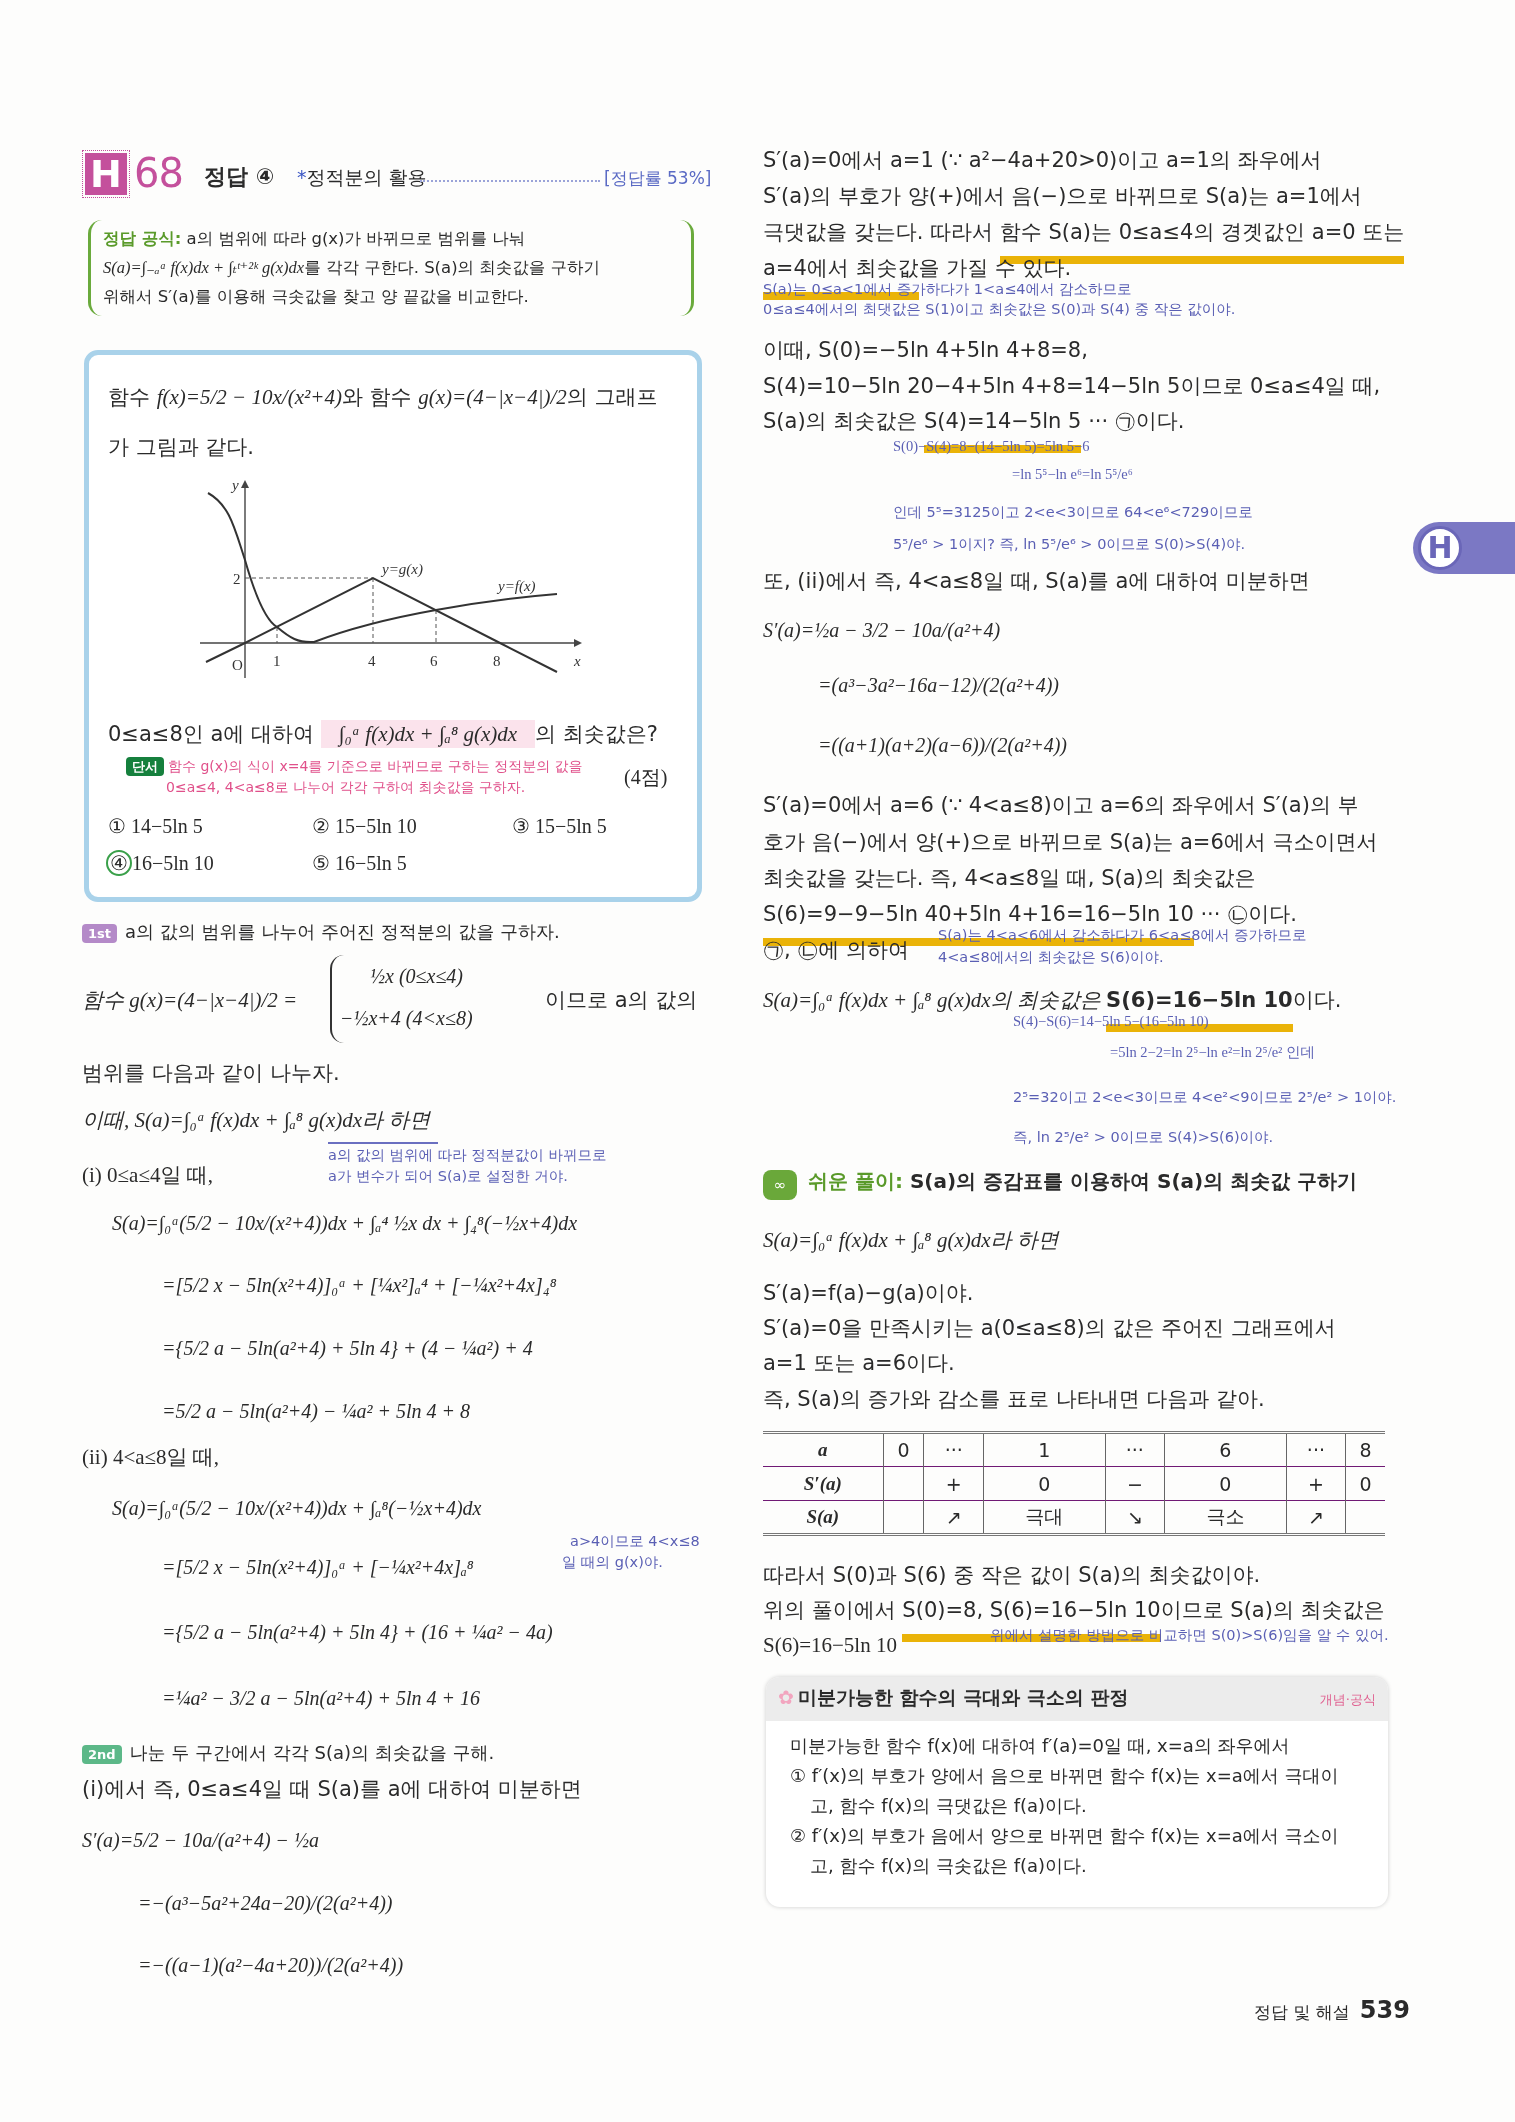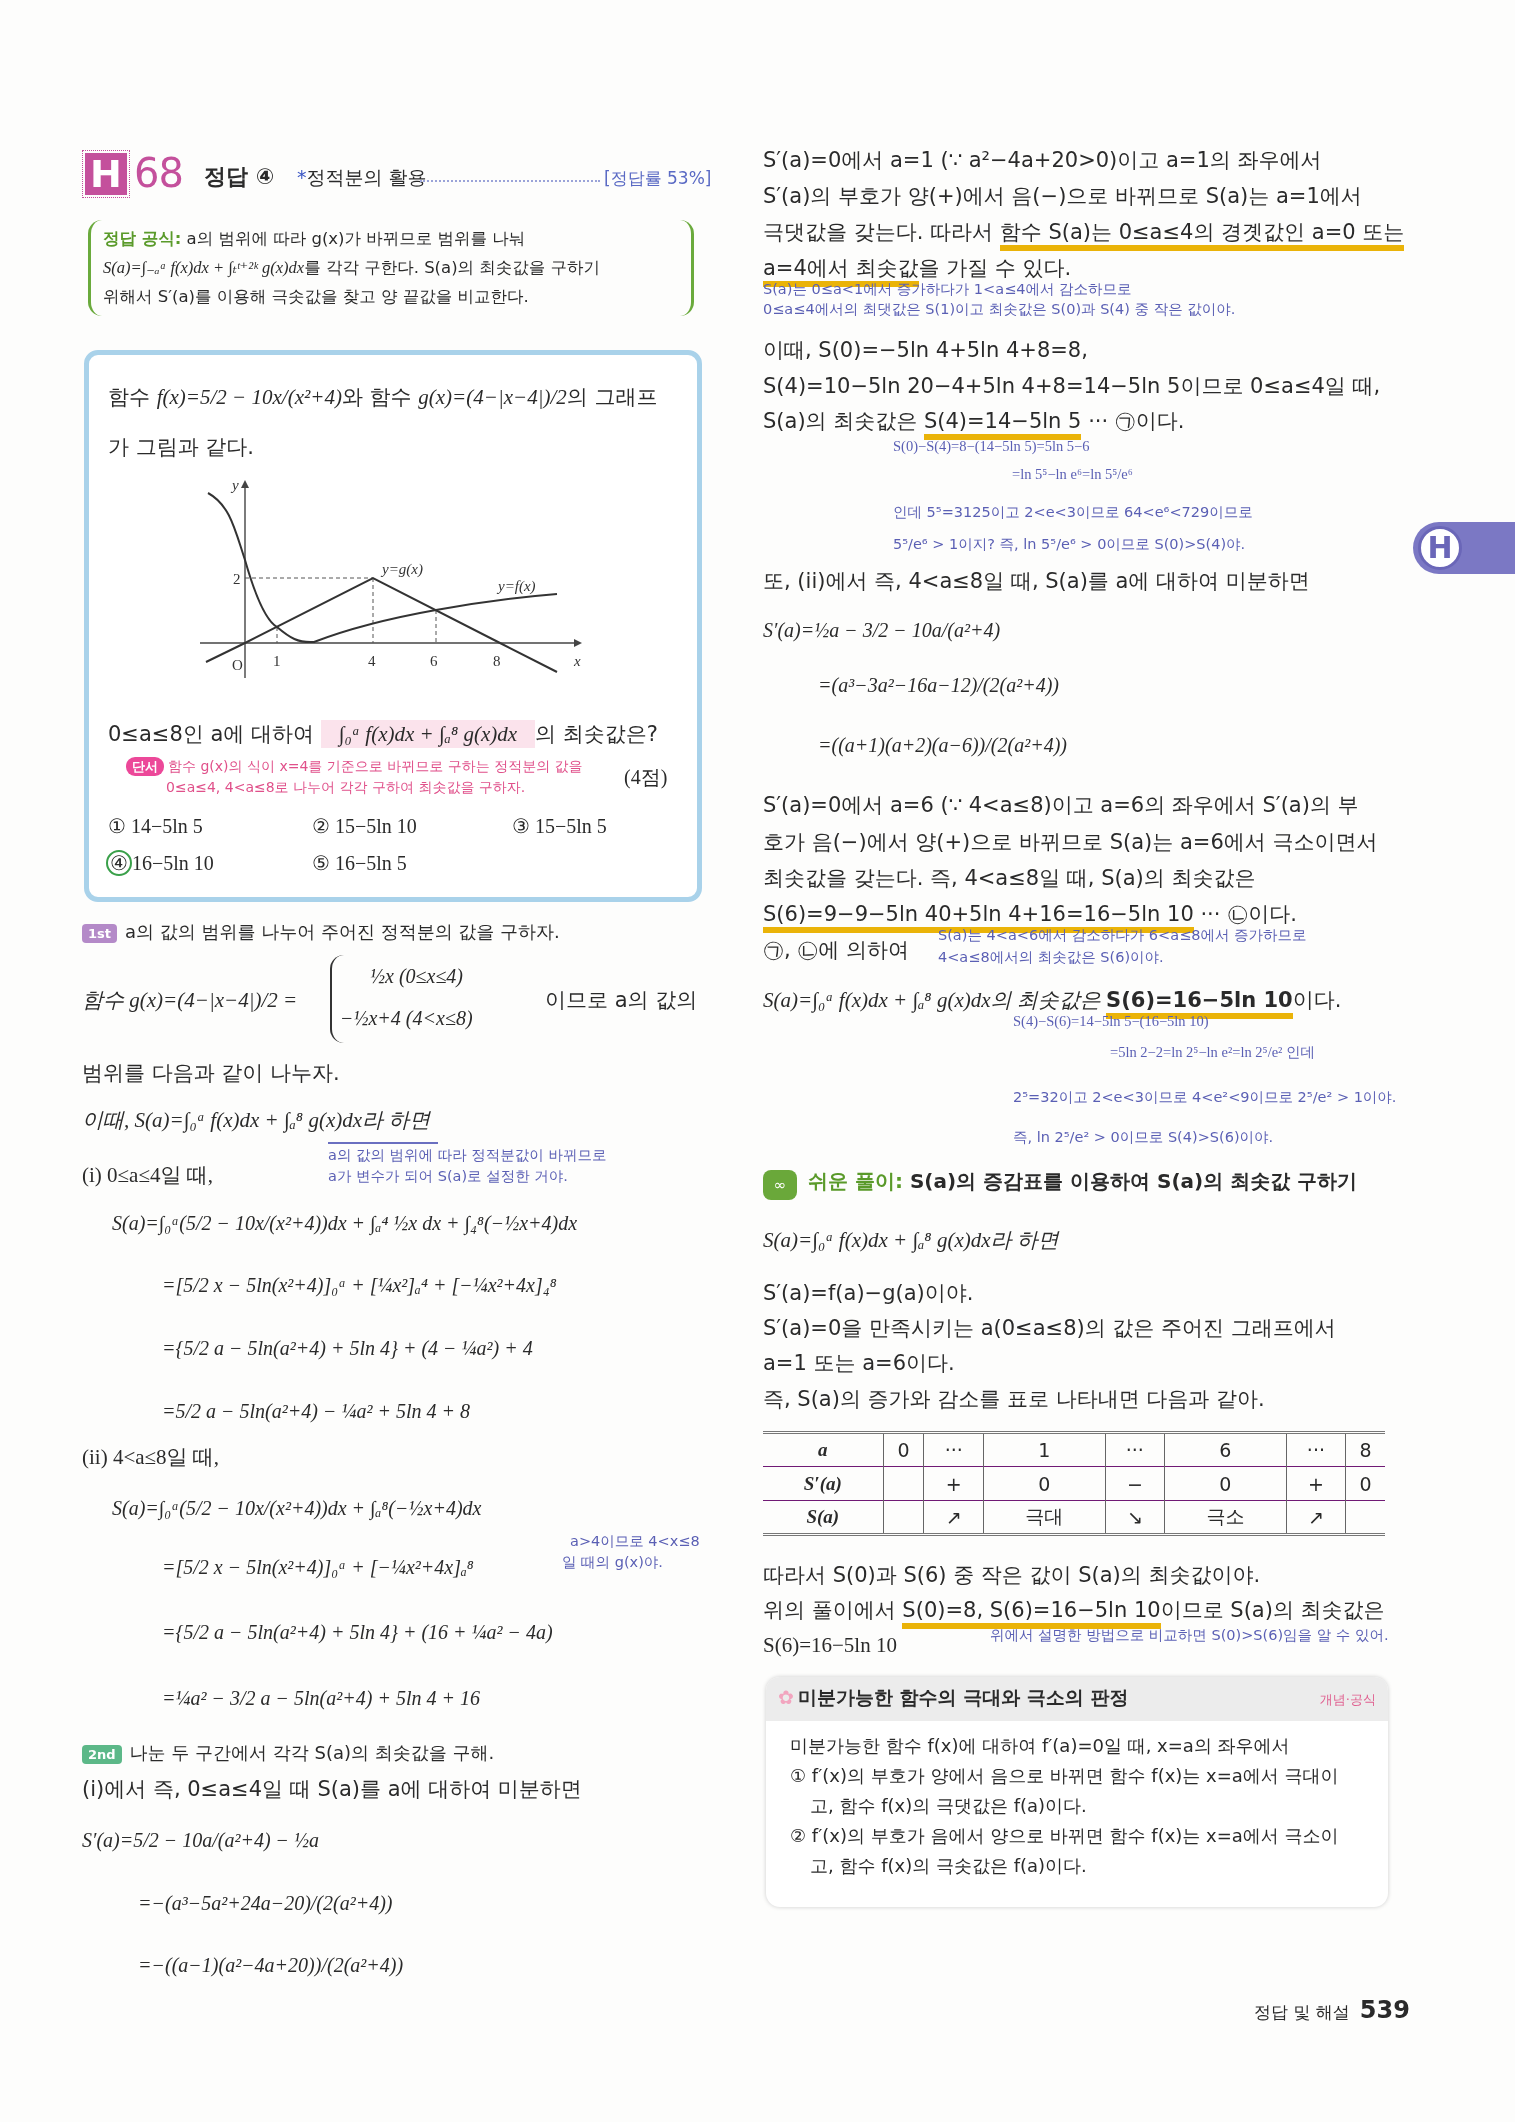--- a/index.html
+++ b/index.html
@@ -4,21 +4,21 @@
 <style>
   * { box-sizing: border-box; margin: 0; padding: 0; }
   html, body { width: 1515px; height: 2122px; background: #fdfdfc; }
   body { position: relative; font-family: "DejaVu Sans", "Liberation Sans", sans-serif; color: #2a2a2a; overflow: hidden; }
   .serif { font-family: "Liberation Serif", "DejaVu Serif", serif; }
   .m { font-family: "Liberation Serif", "DejaVu Serif", serif; font-style: italic; }
   .abs { position: absolute; }
   .line { position: absolute; white-space: nowrap; font-size: 21px; line-height: 30px; }
   .note { position: absolute; white-space: nowrap; font-size: 14.5px; line-height: 19px; color: #5a5fb4; }
   .note-pink { color: #e0508a; }
-  .ul { border-bottom: 6px solid #eab308; padding-bottom: 1px; }
+  .ul { border-bottom: 8px solid #eab308; padding-bottom: 12px; }
 
   
   #hdr-badge { left: 85px; top: 153px; width: 42px; height: 42px; background: #c4509c; color: #fff; font-weight: bold; font-size: 38px; line-height: 42px; text-align: center; outline: 1px dotted #c4509c; outline-offset: 2px; }
   #hdr-num { left: 134px; top: 148px; font-size: 40px; color: #c4509c; line-height: 50px; letter-spacing: -1px; }
   #hdr-answer { left: 204px; top: 162px; font-size: 22px; font-weight: bold; line-height: 30px; }
   #hdr-topic { left: 297px; top: 163px; font-size: 19px; line-height: 28px; }
   #hdr-topic .star { color: #3a56c4; }
   #hdr-dots { left: 420px; top: 180px; width: 180px; border-top: 2px dotted #9aa3d8; }
   #hdr-rate { left: 604px; top: 165px; font-size: 17px; color: #5a6ac4; line-height: 26px; }
 
@@ -114,21 +114,21 @@
     <path d="M28,23 C50,35 55,60 65,90 C75,125 85,150 97,157 C110,168 118,173 134,172 C160,162 200,150 256,140 C300,132 340,127 377,124" fill="none" stroke="#333" stroke-width="2"></path>
     <text x="202" y="104">y=g(x)</text>
     <text x="318" y="121">y=f(x)</text>
   </g>
 </svg>
 
 <div class="line" style="left:108px; top:712px; font-size:21px; line-height:44px;">
   <span>0≤a≤8인 a에 대하여</span> <span id="pink-hl" class="m">∫₀ᵃ f(x)dx + ∫ₐ⁸ g(x)dx</span><span>의 최솟값은?</span>
 </div>
 <div class="note note-pink" style="left:126px; top:757px; font-size:14px;">
-  <span class="step-badge" style="background:#ec4899; margin-right:4px;border-radius:9px;">단서</span><span>함수 g(x)의 식이 x=4를 기준으로 바뀌므로 구하는 정적분의 값을</span>
+  <span class="step-badge" style="background:#15803d; margin-right:4px;">단서</span><span>함수 g(x)의 식이 x=4를 기준으로 바뀌므로 구하는 정적분의 값을</span>
 </div>
 <div class="note note-pink" style="left:166px; top:778px; font-size:14px;">0≤a≤4, 4&lt;a≤8로 나누어 각각 구하여 최솟값을 구하자.</div>
 <div class="line serif" style="left:624px; top:762px; font-size:20px;">(4점)</div>
 
 <div class="line serif" style="left:108px; top:811px; font-size:20px;"><span>①</span> <span>14−5ln 5</span></div>
 <div class="line serif" style="left:312px; top:811px; font-size:20px;"><span>②</span> <span>15−5ln 10</span></div>
 <div class="line serif" style="left:512px; top:811px; font-size:20px;"><span>③</span> <span>15−5ln 5</span></div>
 <div class="line serif" style="left:106px; top:848px; font-size:20px;"><span class="choice-circle4">④</span><span>16−5ln 10</span></div>
 <div class="line serif" style="left:312px; top:848px; font-size:20px;"><span>⑤</span> <span>16−5ln 5</span></div>
 

